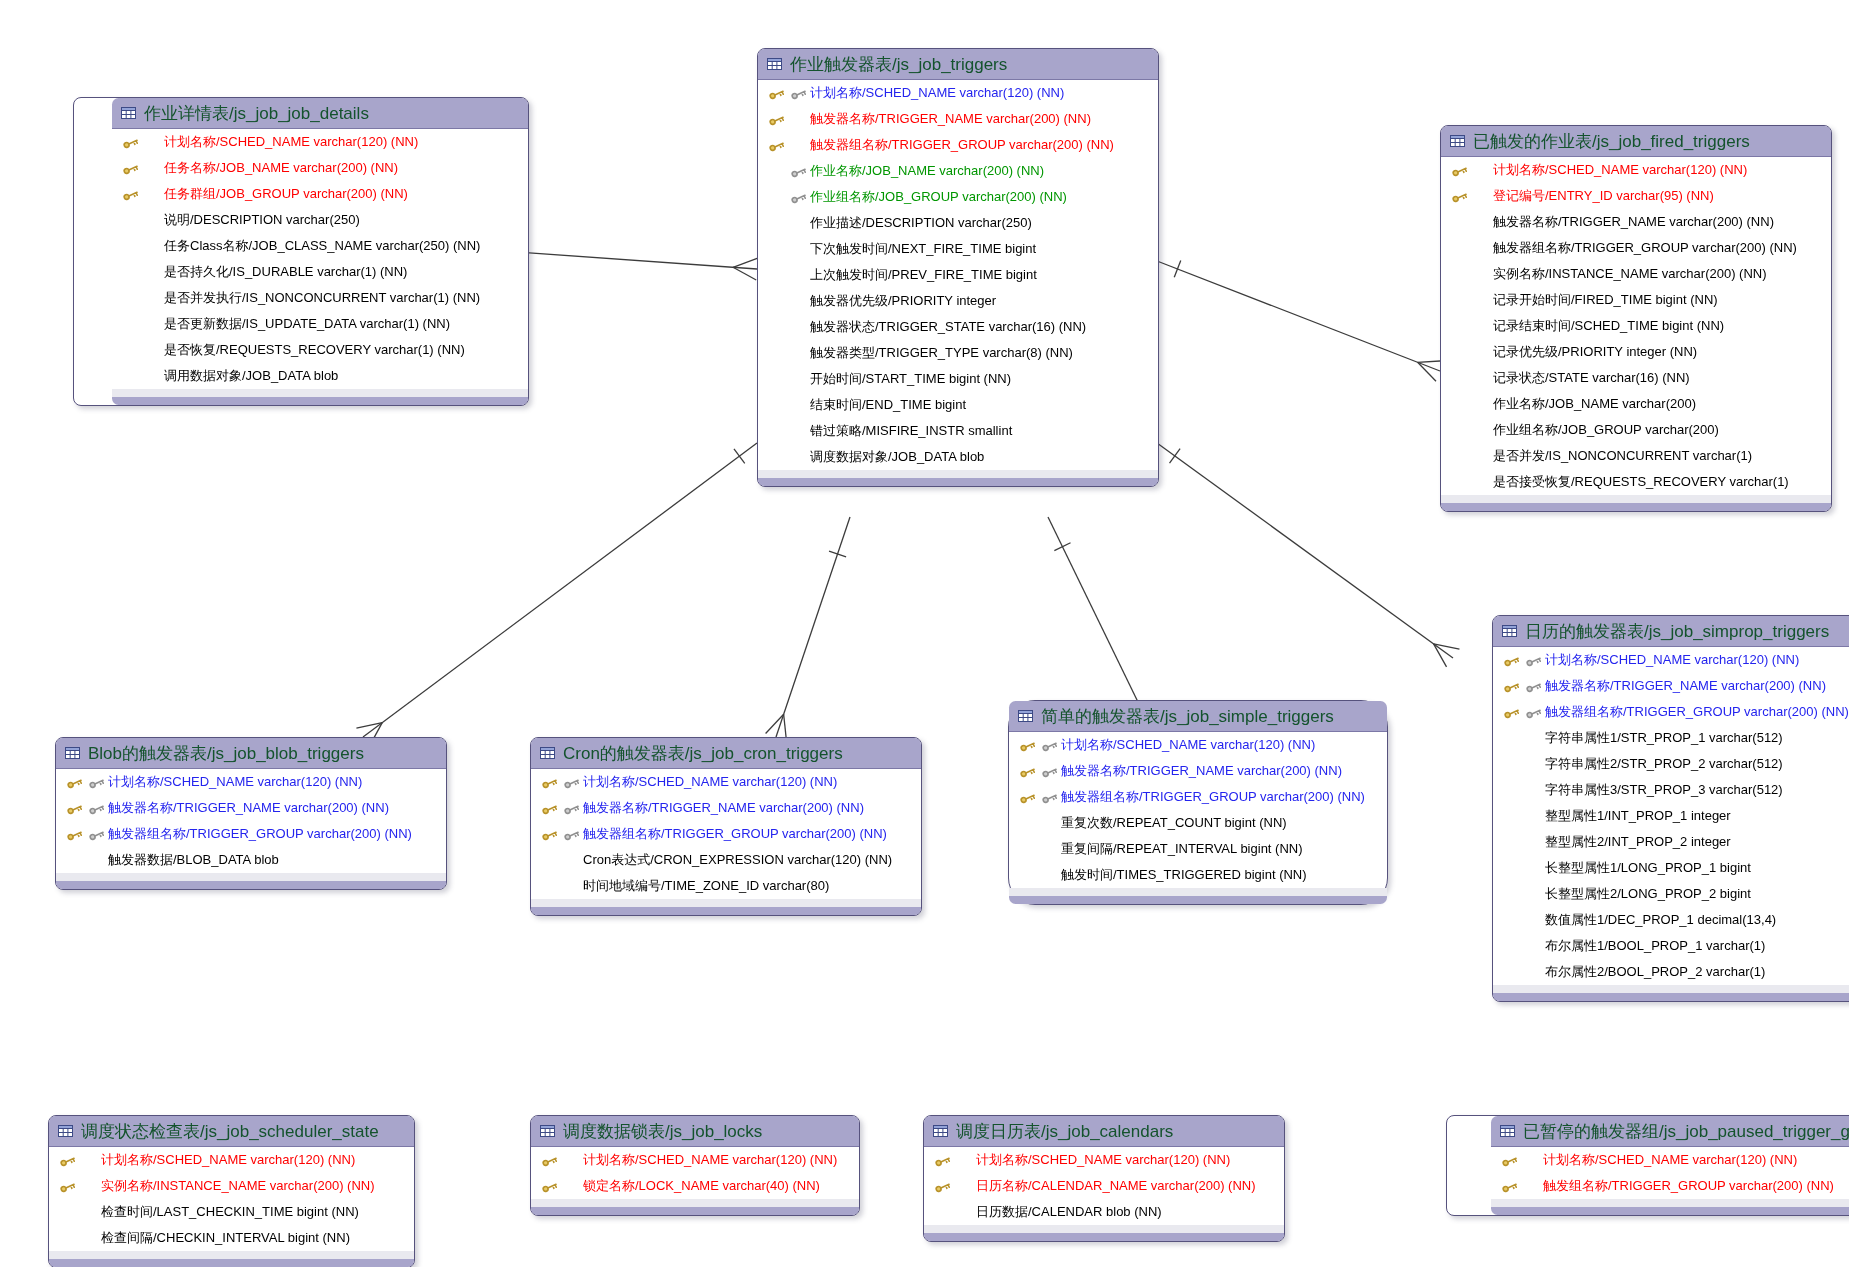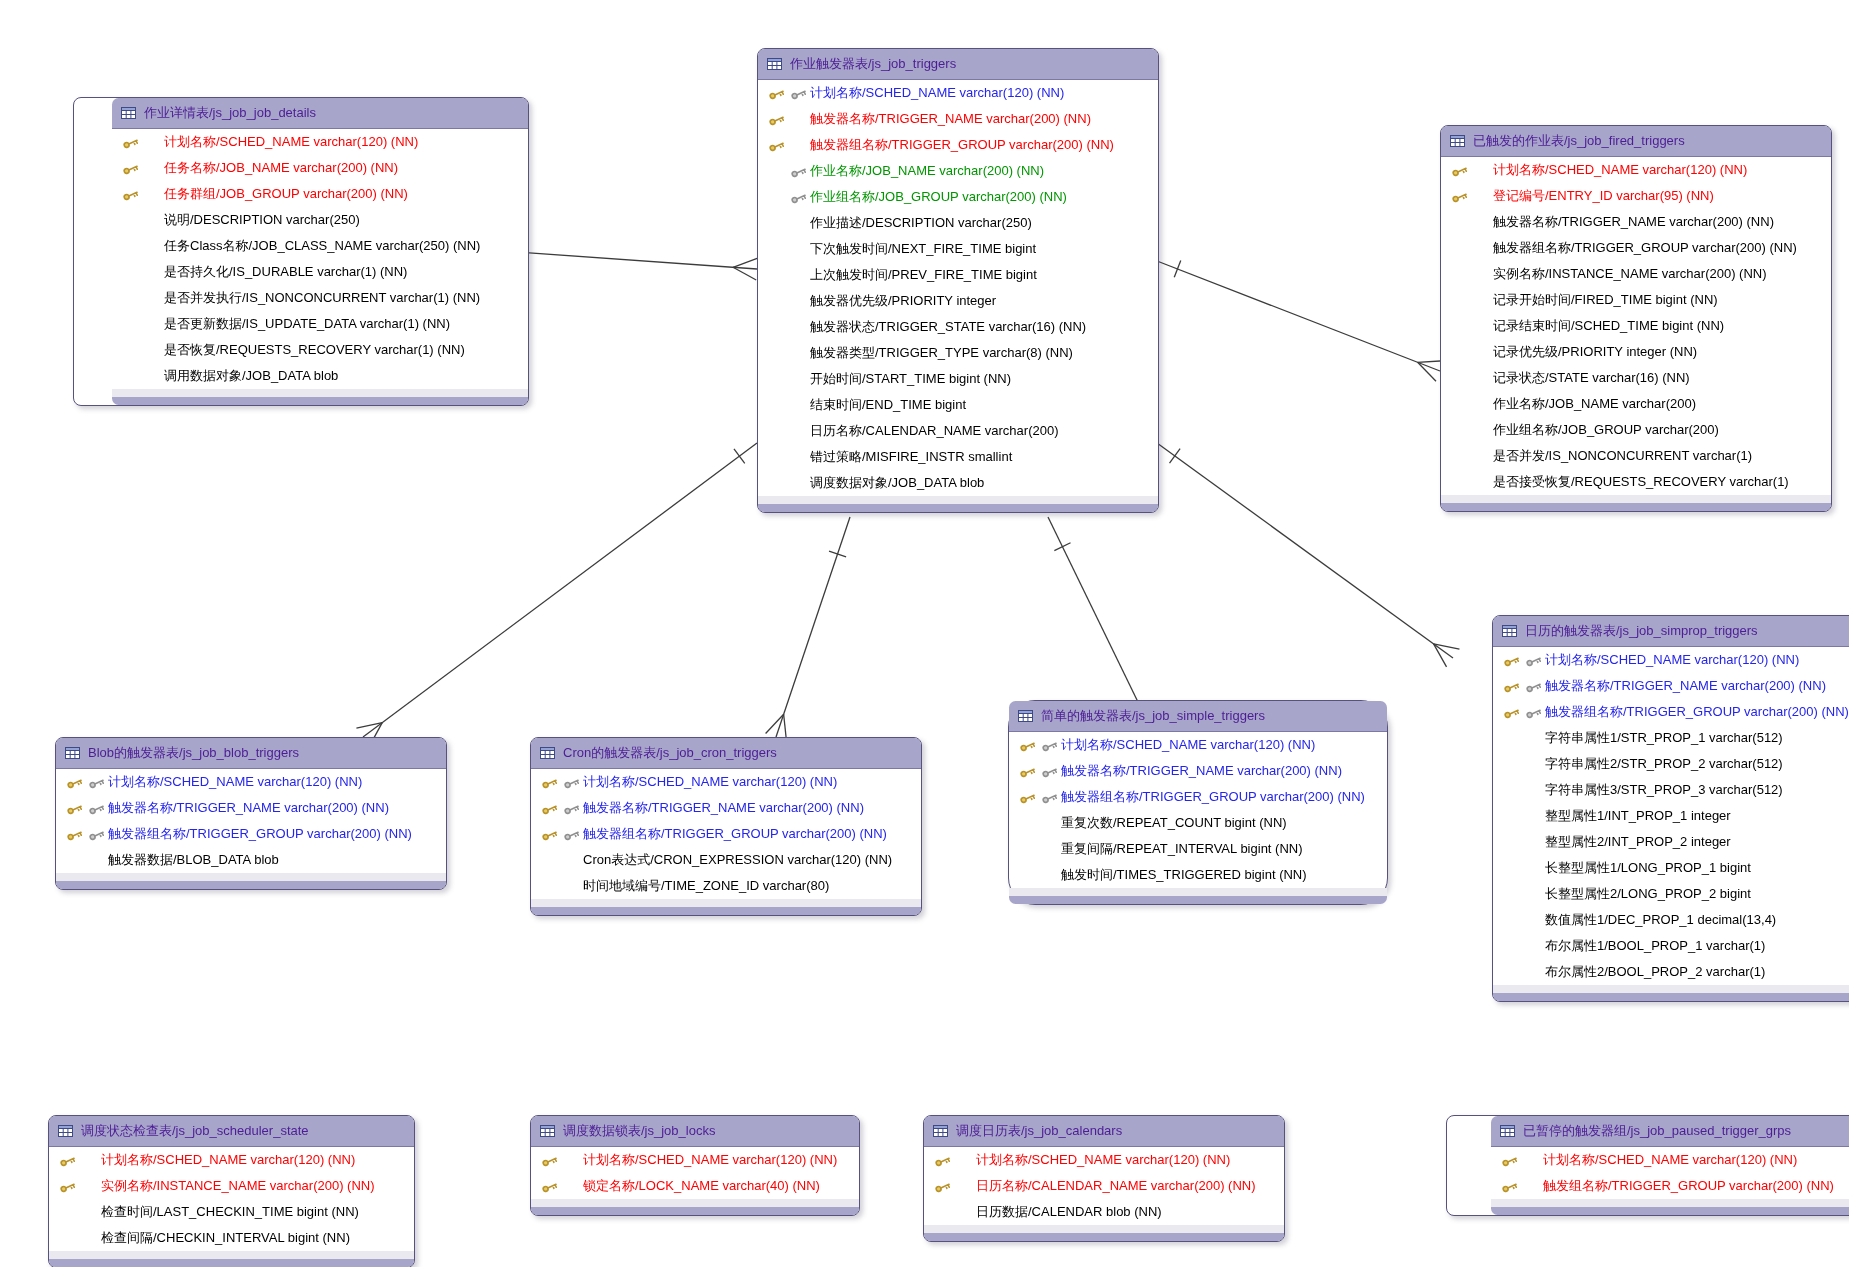--- a/index.html
+++ b/index.html
@@ -4,21 +4,21 @@
 <style>
   html,body{margin:0;padding:0;background:#fff;}
   #diagram{position:relative;width:1849px;height:1267px;background:#ffffff;
     font-family:"Liberation Sans","DejaVu Sans",sans-serif;overflow:hidden;}
   #rel-layer{position:absolute;left:0;top:0;width:1849px;height:1267px;}
   .tbl{position:absolute;border:1.5px solid #56527d;border-radius:8px;background:#ffffff;
     box-shadow:3px 3px 5px rgba(70,70,100,.25);}
   .tbl-head{height:30px;background:#a8a5cb;border-bottom:1px solid #7c78a6;
     border-radius:6.5px 6.5px 0 0;display:flex;align-items:center;padding-left:9px;gap:8px;}
   .tbl-icon{display:inline-flex;flex:0 0 auto;}
-  .tbl-title{font-size:13px;color:#4c1d95;white-space:nowrap;}
+  .tbl-title{font-size:17px;color:#14532d;white-space:nowrap;}
   .row{height:26px;position:relative;display:flex;align-items:center;}
   .kp{position:absolute;left:10px;top:7px;line-height:0;}
   .kf{position:absolute;left:32px;top:7px;line-height:0;}
   .ftext{margin-left:52px;font-size:13px;white-space:nowrap;}
   .c-red{color:#ff0000;} .c-blue{color:#2424ee;} .c-green{color:#009600;} .c-black{color:#000;}
   .tbl-footgray{height:8px;background:#e9e9ef;}
   .tbl-footband{height:8px;background:#a8a5cb;border-radius:0 0 6.5px 6.5px;}
 </style>
 </head>
 <body>
@@ -207,23 +207,20 @@
         <div class="row">
           <span class="ftext c-black">触发器类型/TRIGGER_TYPE varchar(8) (NN)</span>
         </div>
         <div class="row">
           <span class="ftext c-black">开始时间/START_TIME bigint (NN)</span>
         </div>
         <div class="row">
           <span class="ftext c-black">结束时间/END_TIME bigint</span>
         </div>
         <div class="row">
-          <span class="ftext c-black">日历名称/CALENDAR_NAME varchar(200)</span>
-        </div>
-        <div class="row">
           <span class="ftext c-black">错过策略/MISFIRE_INSTR smallint</span>
         </div>
         <div class="row">
           <span class="ftext c-black">调度数据对象/JOB_DATA blob</span>
         </div>
       </div>
       <div class="tbl-footgray"></div>
       <div class="tbl-footband"></div>
     </div>
     <div class="tbl" style="left: 1440px; top: 85px; width: 390px; margin-top: 40px;">

